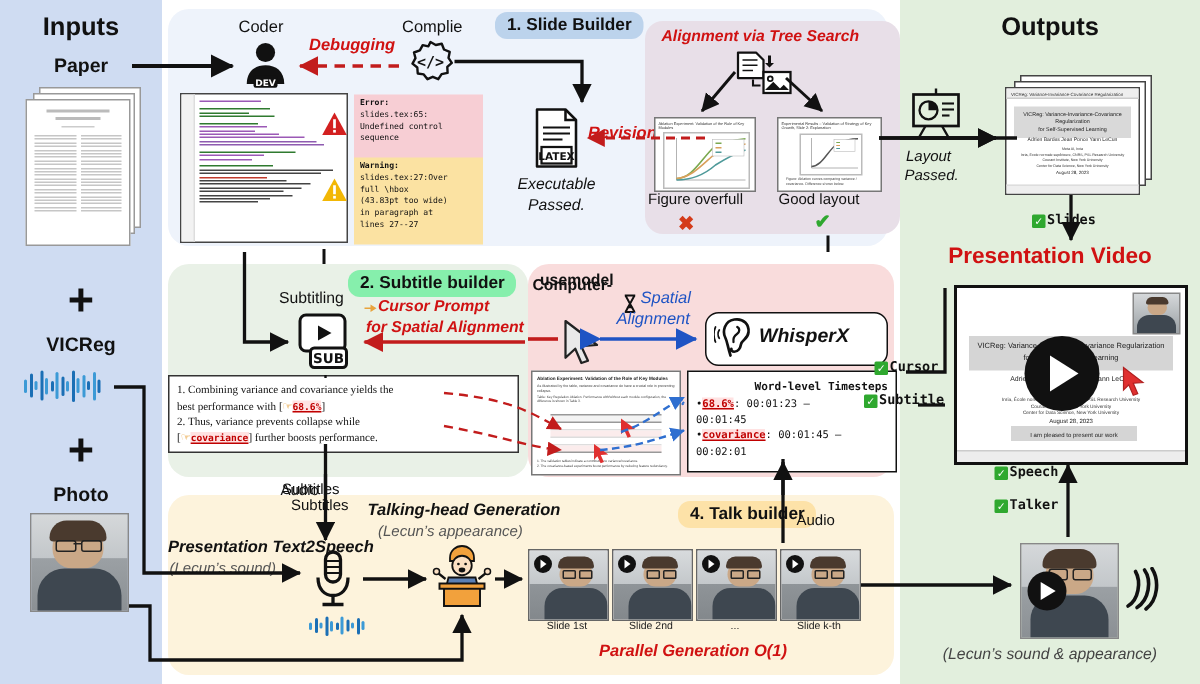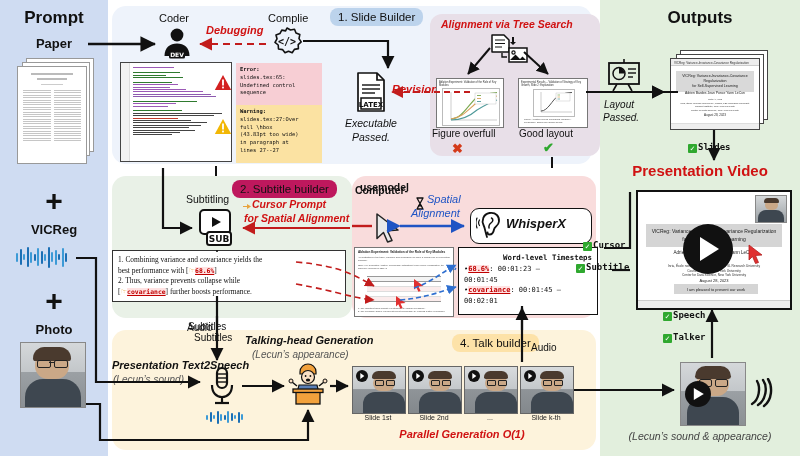--- a/index.html
+++ b/index.html
@@ -13,23 +13,23 @@
   .sub-title{font-weight:bold;font-size:13px;color:#111;text-align:center;width:100%;}
   .plus{font-size:30px;font-weight:bold;line-height:1;text-align:center;width:100%;color:#111;}
   
   .panel{border-radius:14px;}
   .p-slide{left:112px;top:6px;width:480px;height:158px;background:#eef3fb;}
   .p-tree{left:430px;top:14px;width:170px;height:142px;background:#e8dfe8;border-radius:12px;}
   .p-sub{left:112px;top:176px;width:240px;height:142px;background:#e9f1e7;}
   .p-cur{left:352px;top:176px;width:244px;height:142px;background:#f9dcdc;}
   .p-talk{left:112px;top:330px;width:484px;height:120px;background:#fdf3dc;}
   
-  .pill{position:absolute;border-radius:8px;font-weight:normal;font-size:11.5px;padding:3px 8px;color:#111;white-space:nowrap;}
+  .pill{position:absolute;border-radius:8px;font-weight:bold;font-size:11.5px;padding:3px 8px;color:#111;white-space:nowrap;}
   .pill-blue{background:#bcd3ec;}
-  .pill-green{background:#be185d;}
+  .pill-green{background:#86efac;}
   .pill-red{background:#f4b9b9;}
   .pill-yellow{background:#fde2a8;}
   
   .lbl{position:absolute;font-size:10.5px;color:#111;white-space:nowrap;}
   .lbl-b{font-weight:bold;}
   .ital{font-style:italic;}
   .redb{color:#d01212;font-weight:bold;font-style:italic;}
   .blue{color:#1f54c4;}
   .gray{color:#555;}
   
@@ -53,21 +53,21 @@
   .hl{background:#ffe2e2;color:#c00000;text-decoration:underline;font-family:"DejaVu Sans Mono",monospace;font-weight:bold;}
   .subtextbox{position:absolute;background:#fff;border:1px solid #333;font-size:7.4px;line-height:1.42;color:#111;padding:4px 5px;font-family:"Liberation Serif",serif;}
   .tsbox{position:absolute;background:#fff;border:1.5px solid #111;font-family:"DejaVu Sans Mono",monospace;font-size:7px;line-height:1.5;padding:4px 5px;color:#111;}
 </style>
 </head>
 <body>
 
 <div id="stage" data-name="diagram-canvas">
 
   <div class="abs col-inputs" data-name="inputs-column">
-    <div class="abs col-title" style="top:8px;" data-name="inputs-title">Prompt</div>
+    <div class="abs col-title" style="top:8px;" data-name="inputs-title">Inputs</div>
     <div class="abs sub-title" style="top:36px;" data-name="paper-label">Paper</div>
 
     <div data-name="paper-stack">
       <div class="paper" style="left:26px;top:58px;width:66px;height:92px;" data-name="paper-sheet-back"></div>
       <div class="paper" style="left:22px;top:62px;width:66px;height:92px;" data-name="paper-sheet-mid"></div>
       <div class="paper" style="left:17px;top:66px;width:68px;height:96px;" data-name="paper-sheet-front">
         <div style="padding:6px 5px;">
           <div style="height:2px;background:#bbb;margin:0 8px 3px 8px;"></div>
           <div style="height:2px;background:#bbb;margin:0 14px 4px 14px;"></div>
           <div style="height:1px;background:#ccc;margin:0 18px 5px 18px;"></div>

